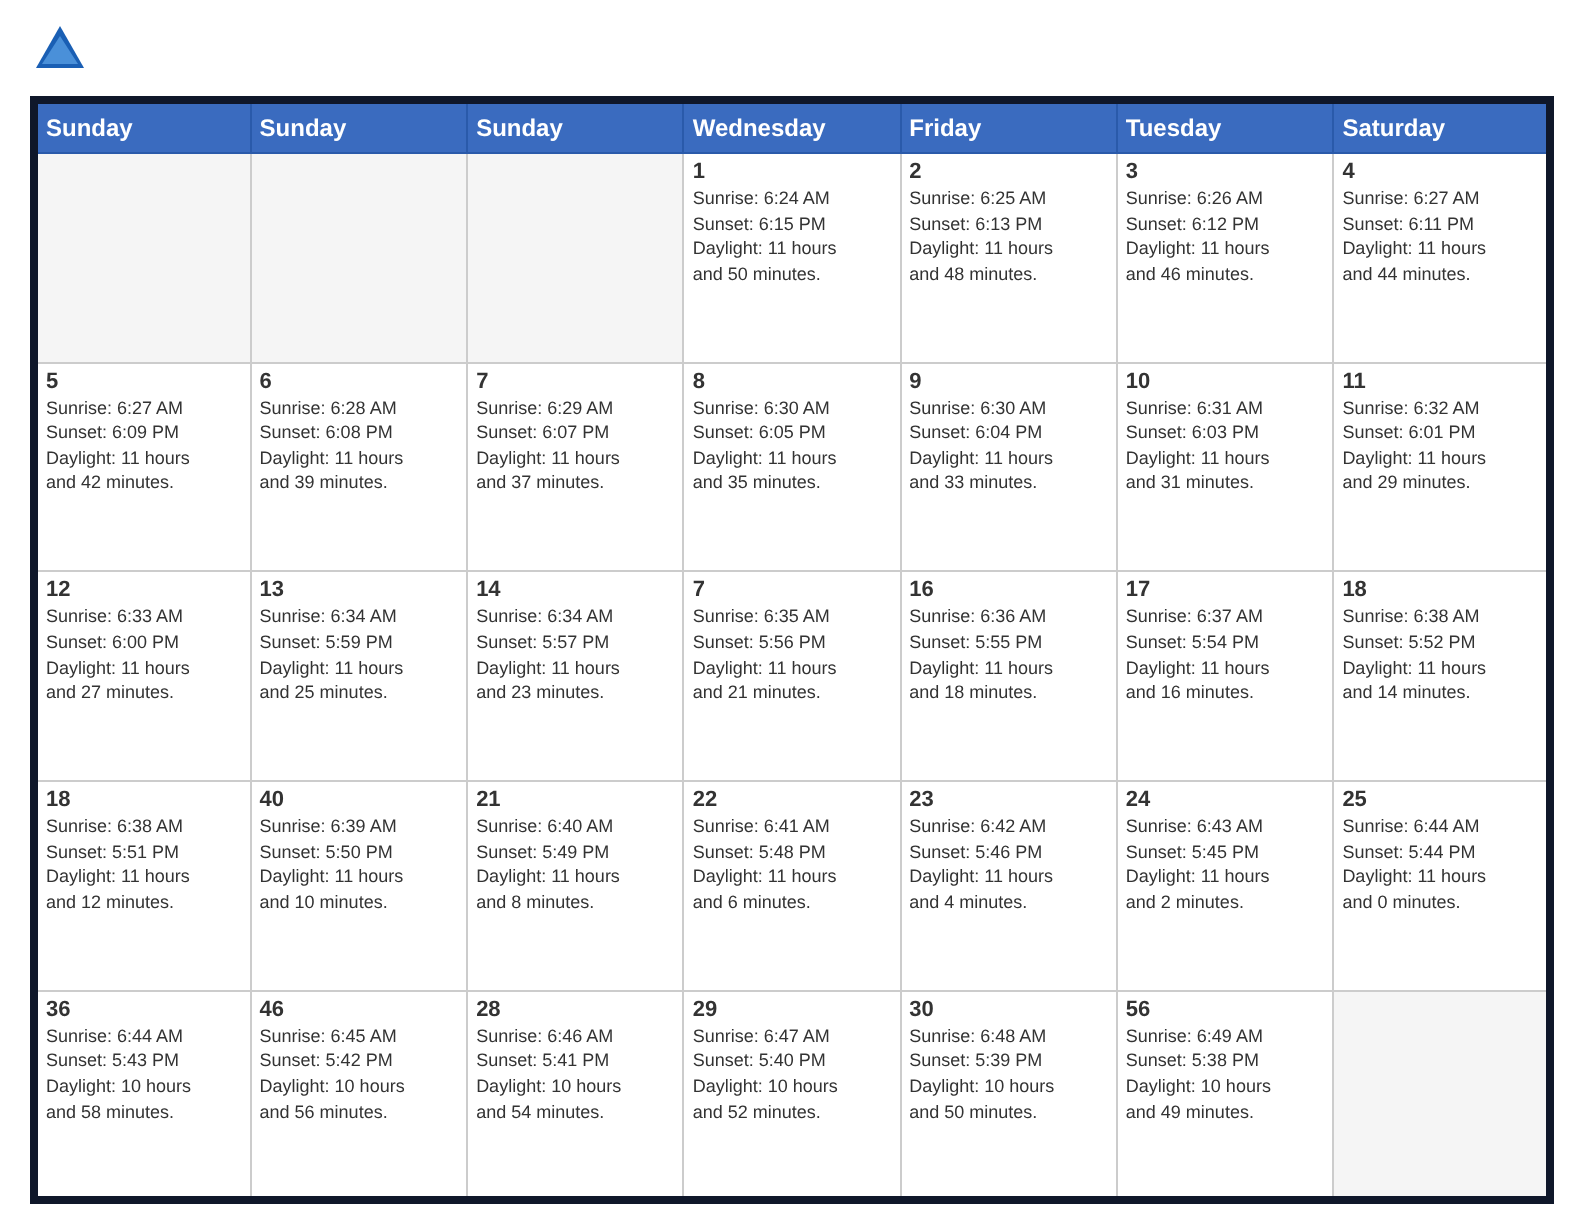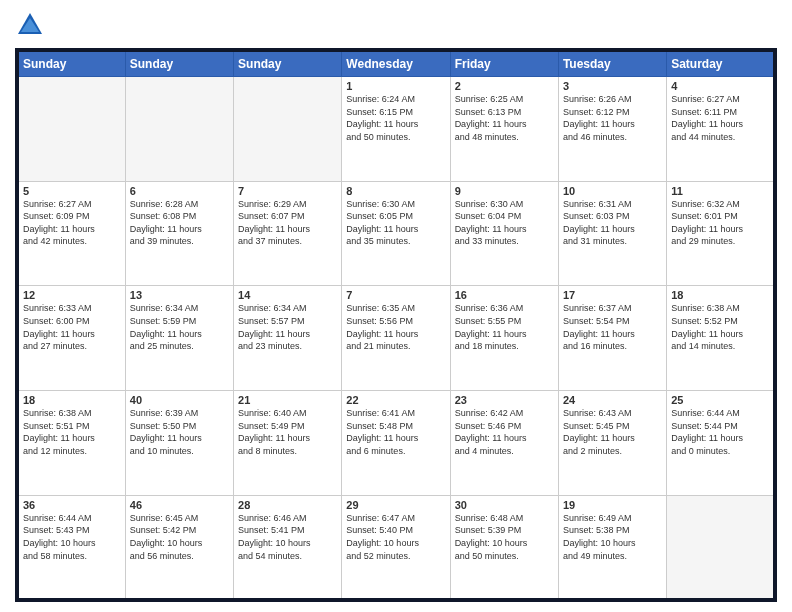--- a/index.html
+++ b/index.html
@@ -260,20 +260,20 @@
           </td>
           <td>
             <span class="day-num">29</span>
             <div class="day-info">Sunrise: 6:47 AM<br>Sunset: 5:40 PM<br>Daylight: 10 hours<br>and 52 minutes.</div>
           </td>
           <td>
             <span class="day-num">30</span>
             <div class="day-info">Sunrise: 6:48 AM<br>Sunset: 5:39 PM<br>Daylight: 10 hours<br>and 50 minutes.</div>
           </td>
           <td>
-            <span class="day-num">19</span>
+            <span class="day-num">56</span>
             <div class="day-info">Sunrise: 6:49 AM<br>Sunset: 5:38 PM<br>Daylight: 10 hours<br>and 49 minutes.</div>
           </td>
           <td class="empty"></td>
         </tr>
       </tbody>
   </table>
 </div>
 
 </body></html>

